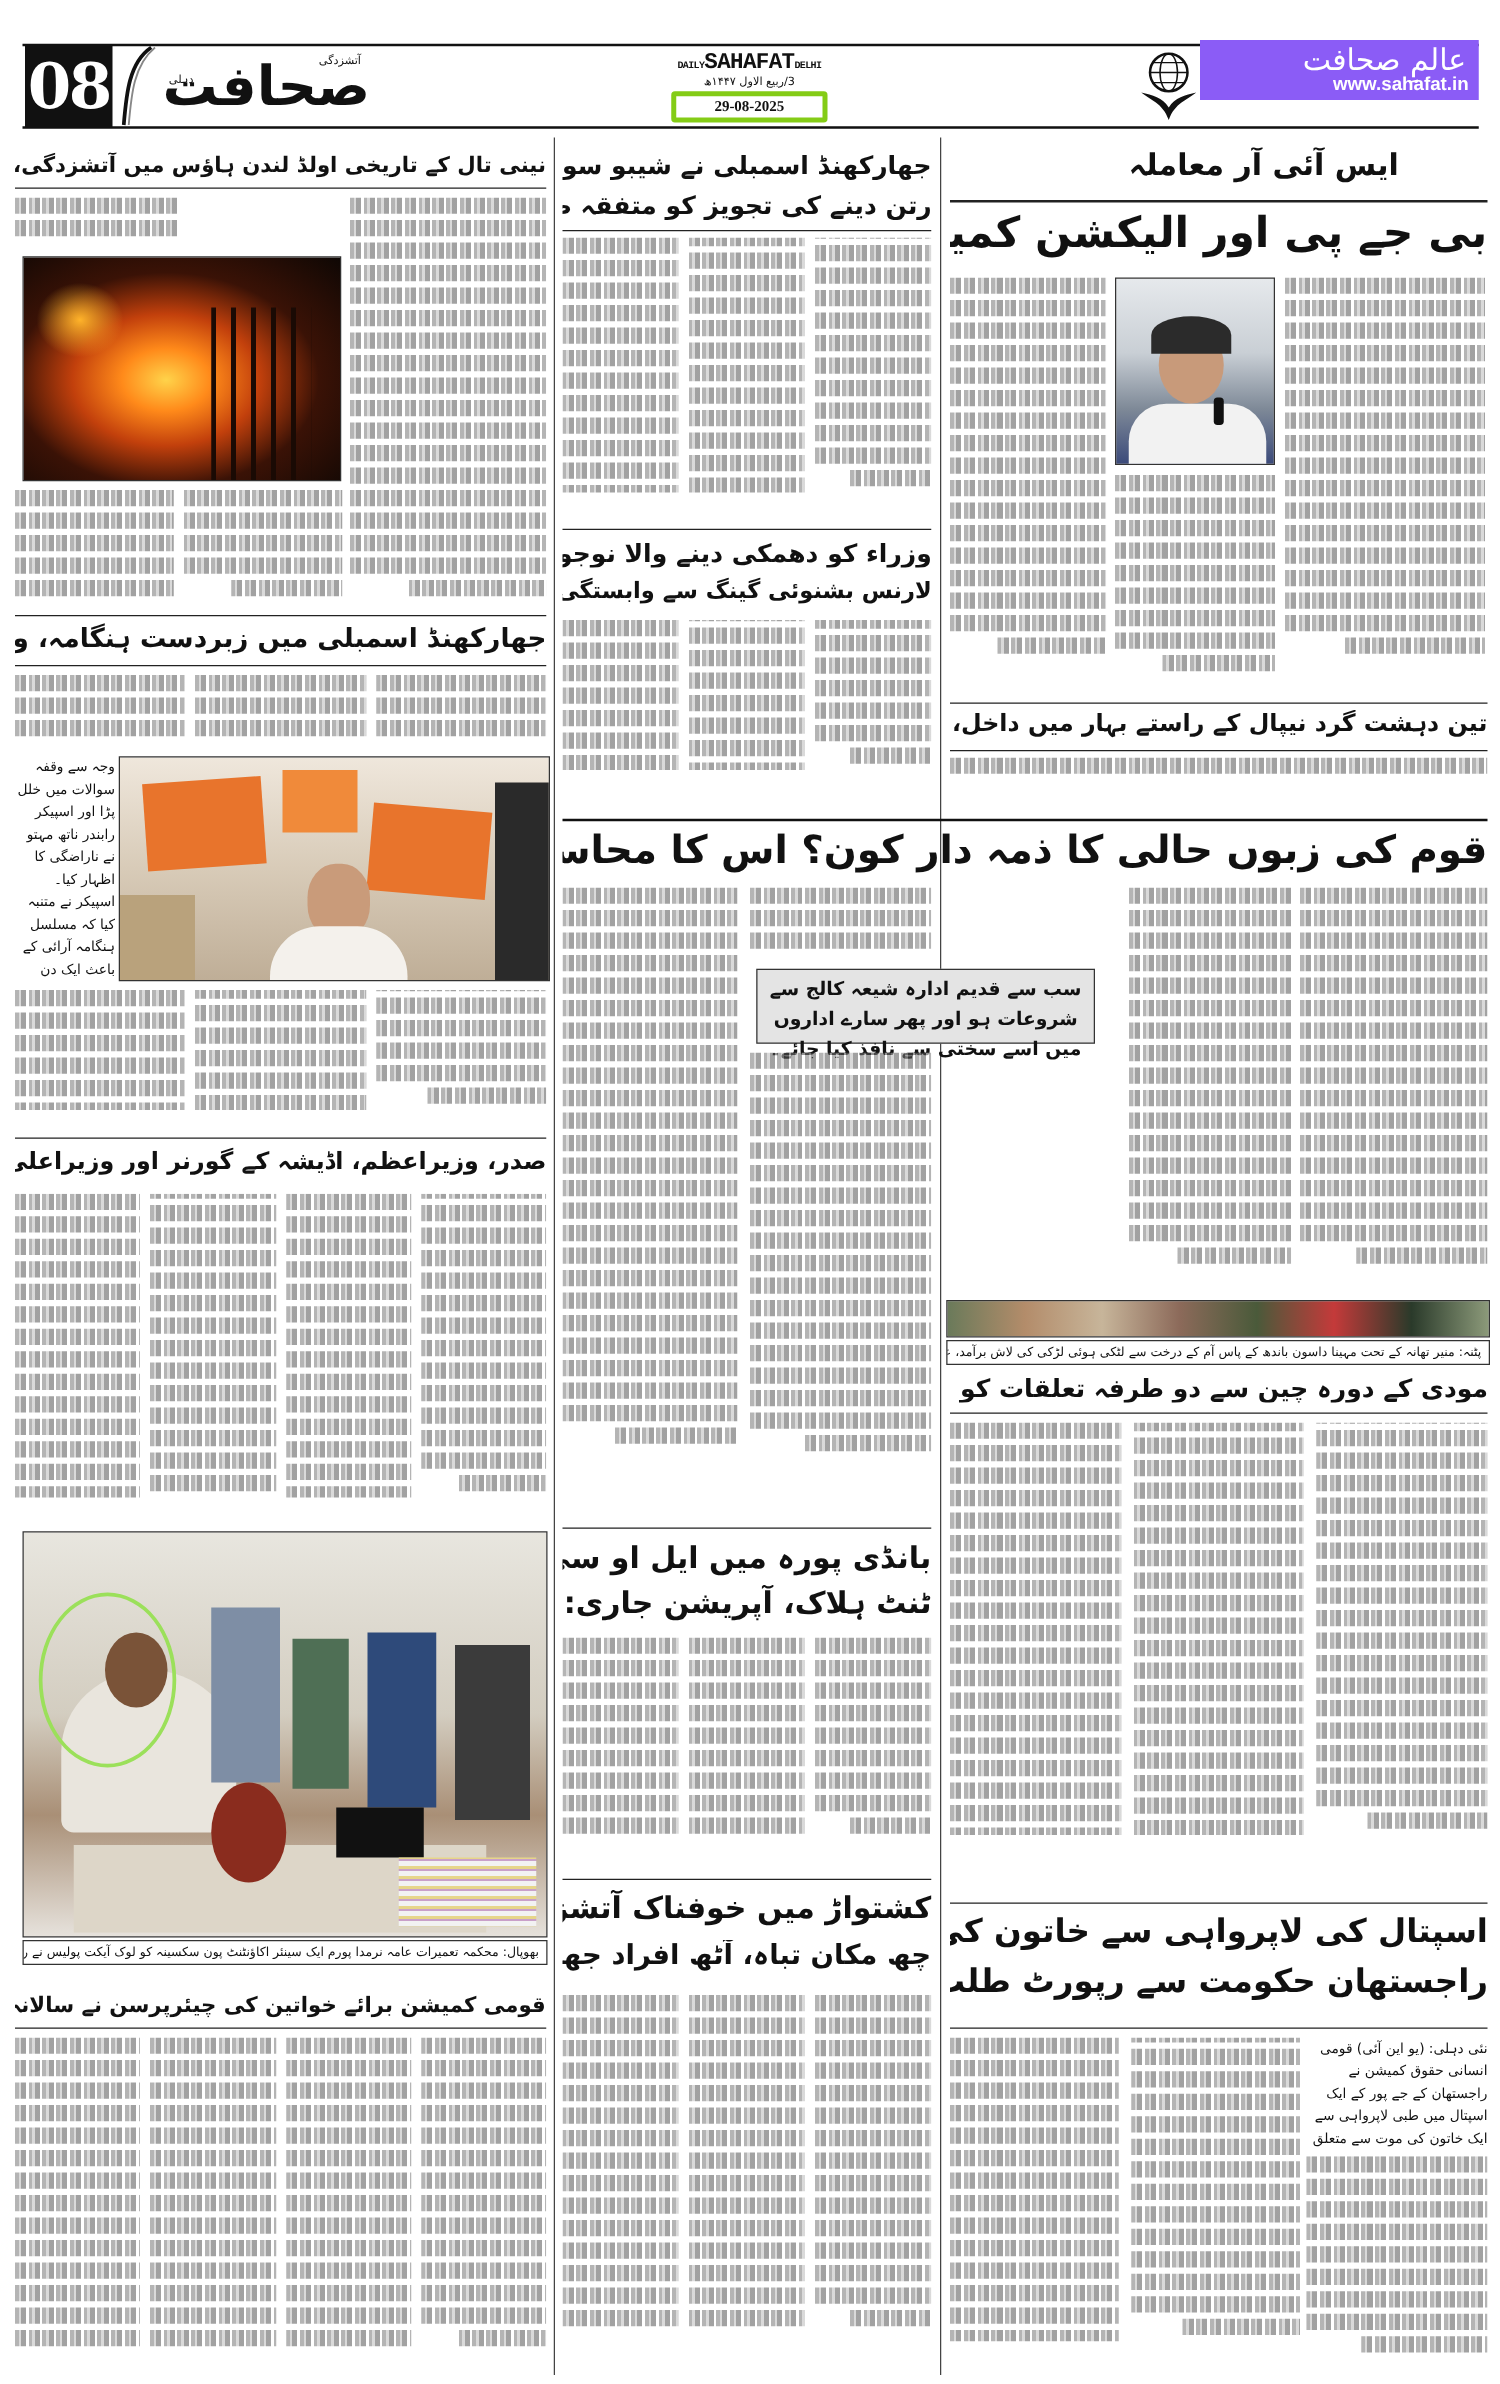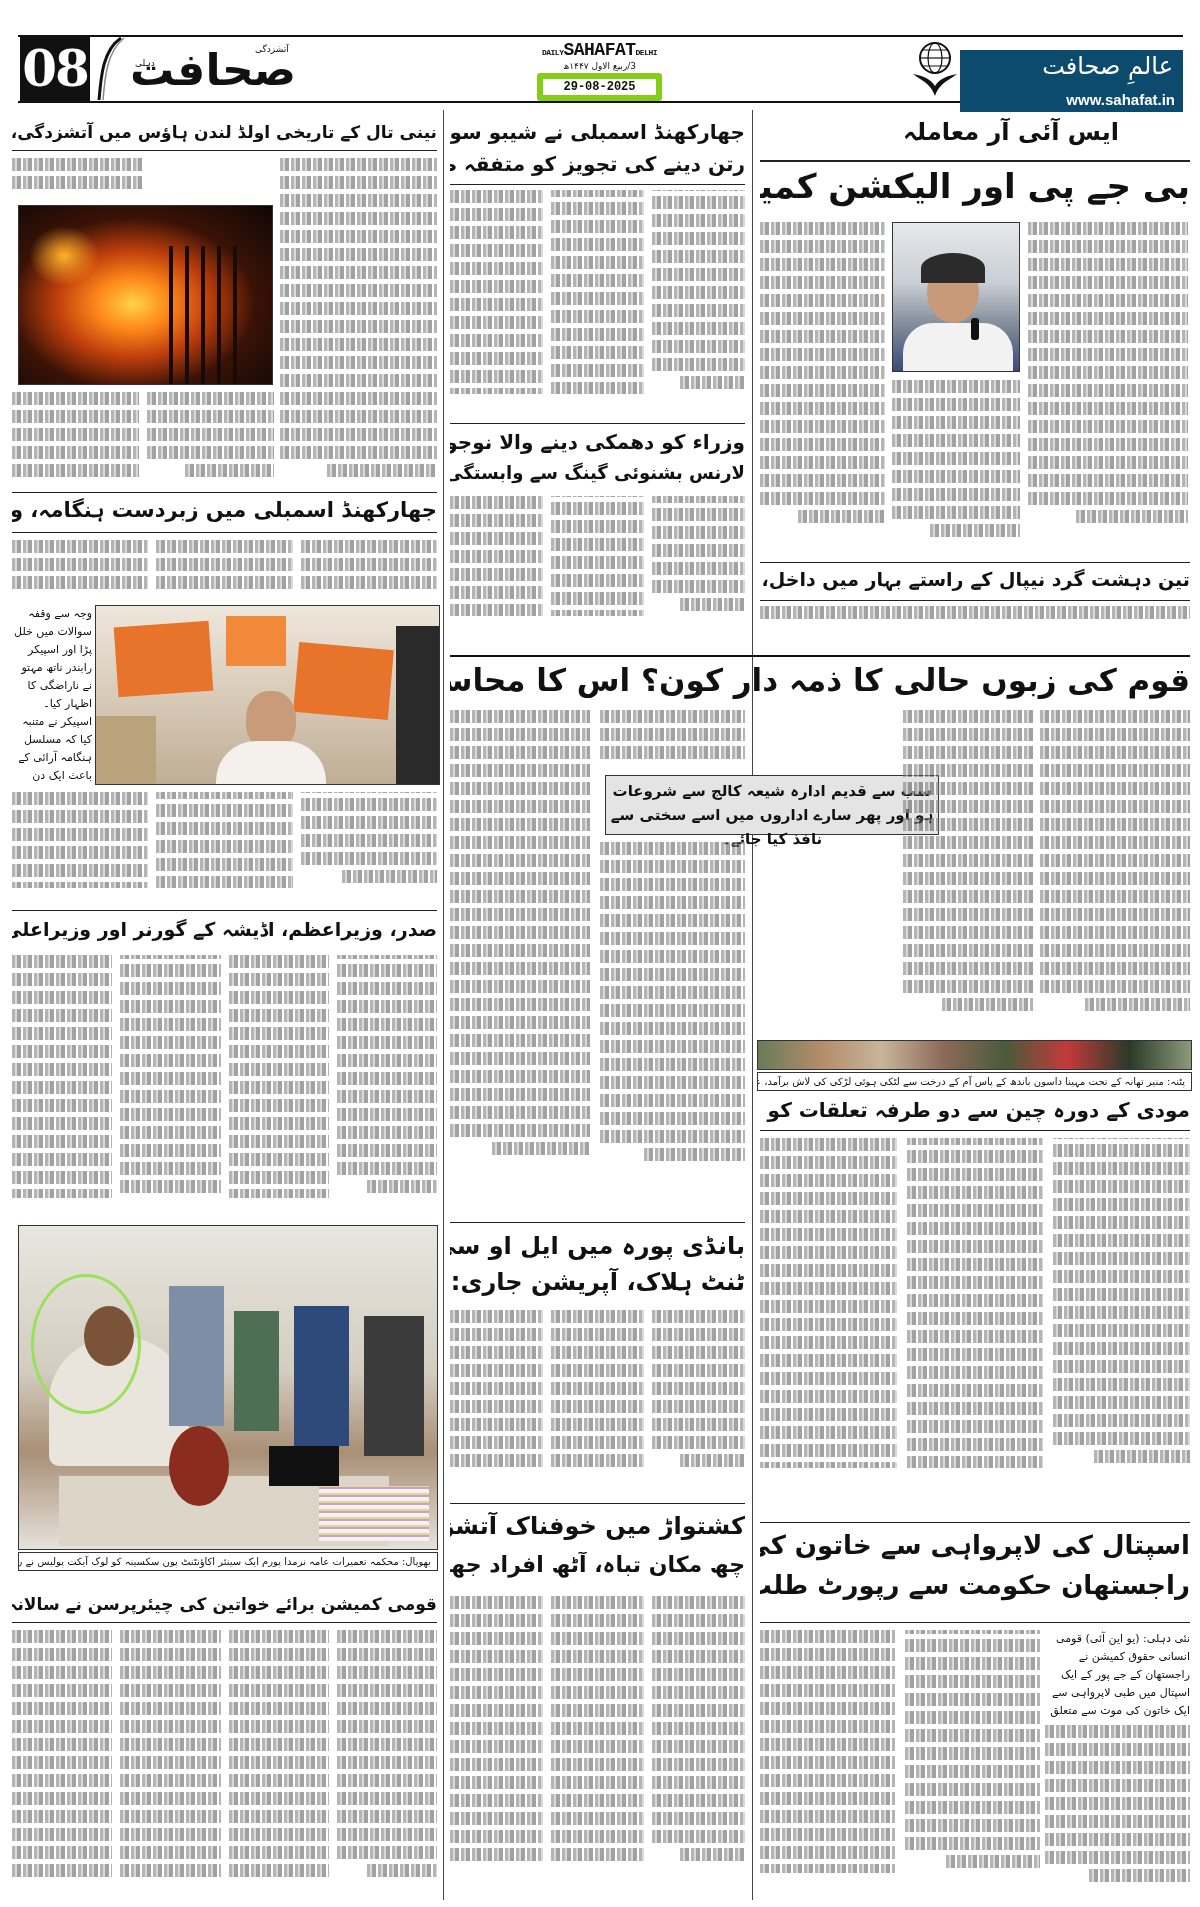--- a/index.html
+++ b/index.html
@@ -11,23 +11,23 @@
 .masthead{left:18px;top:35px;width:1165px;height:68px;border-top:2px solid #111;border-bottom:2px solid #111}
 .pgno{left:20px;top:36px;width:70px;height:66px;background:#111;color:#fff;font-family:"DejaVu Serif",serif;font-weight:bold;font-size:50px;line-height:66px;text-align:center;letter-spacing:-2px}
 .swoosh{left:95px;top:36px;width:30px;height:66px}
 .logo{left:130px;top:42px;width:180px;height:56px;font-family:"DejaVu Sans",sans-serif;font-weight:bold;font-size:44px;line-height:56px;direction:rtl;text-align:left}
 .logo-sub{left:255px;top:44px;font-size:9px}
 .logo-city{left:135px;top:58px;font-size:9px}
 .daily{left:537px;top:40px;width:125px;text-align:center}
 .daily .en{font-family:Liberation Mono, monospace;font-weight:bold;font-size:18px;letter-spacing:-.5px}
 .daily .en small{font-size:8px;font-weight:bold}
 .daily .hij{font-size:9px;direction:rtl;margin-top:1px}
-.daily .date{border:6px solid #84cc16;border-radius:3px;font-family:Liberation Mono, monospace;font-weight:bold;font-size:12px;padding:1px 0;margin-top:2px}
+.daily .date{border:4px solid #84cc16;border-radius:3px;font-family:Liberation Serif, serif;font-weight:bold;font-size:12px;padding:1px 0;margin-top:2px}
 .globe{left:910px;top:40px;width:50px;height:58px}
-.alam{left:960px;top:50px;width:223px;height:62px;background:#0c4a6e;color:#fff}
+.alam{left:960px;top:32px;width:223px;height:48px;background:#8b5cf6;color:#fff}
 .alam .ur{position:absolute;right:10px;top:2px;font-size:24px;direction:rtl}
 .alam .url{position:absolute;right:8px;bottom:4px;font-family:"Liberation Sans",sans-serif;font-weight:bold;font-size:15px}
 
 .rule{position:absolute;height:1px;background:#222}
 .rule2{position:absolute;height:2px;background:#111}
 .vrule{position:absolute;width:1px;background:#444}
 .hl{position:absolute;direction:rtl;text-align:center;font-weight:bold;color:#111;line-height:1.2;white-space:nowrap;overflow:hidden}
 .body{position:absolute;overflow:hidden}
 .body .line{height:13px;margin:0 0 5px 0;background:repeating-linear-gradient(90deg,#777 0 3px,#bbb 3px 5px,#555 5px 9px,#fff 9px 11px);opacity:.55}
 .body .line.s{width:70%;margin-left:auto}
@@ -230,21 +230,21 @@
     <div class="line"></div>
     <div class="line"></div>
     <div class="line"></div>
     <div class="line s"></div>
 </div>
 <div class="body" style="left:600px;top:710px;width:145px;height:60px">
   <div class="line"></div>
     <div class="line"></div>
     <div class="line"></div>
 </div>
-<div class="boxquote" style="left:605px;top:775px;width:334px;height:60px">سب سے قدیم ادارہ شیعہ کالج سے شروعات ہو اور پھر سارے اداروں میں اسے سختی سے نافذ کیا جائے۔</div>
+<div class="boxquote" style="left:605px;top:775px;width:271px;height:60px">سب سے قدیم ادارہ شیعہ کالج سے شروعات ہو اور پھر سارے اداروں میں اسے سختی سے نافذ کیا جائے۔</div>
 <div class="body" style="left:600px;top:842px;width:145px;height:360px">
   <div class="line"></div>
     <div class="line"></div>
     <div class="line"></div>
     <div class="line"></div>
     <div class="line"></div>
     <div class="line"></div>
     <div class="line"></div>
     <div class="line"></div>
     <div class="line"></div>

